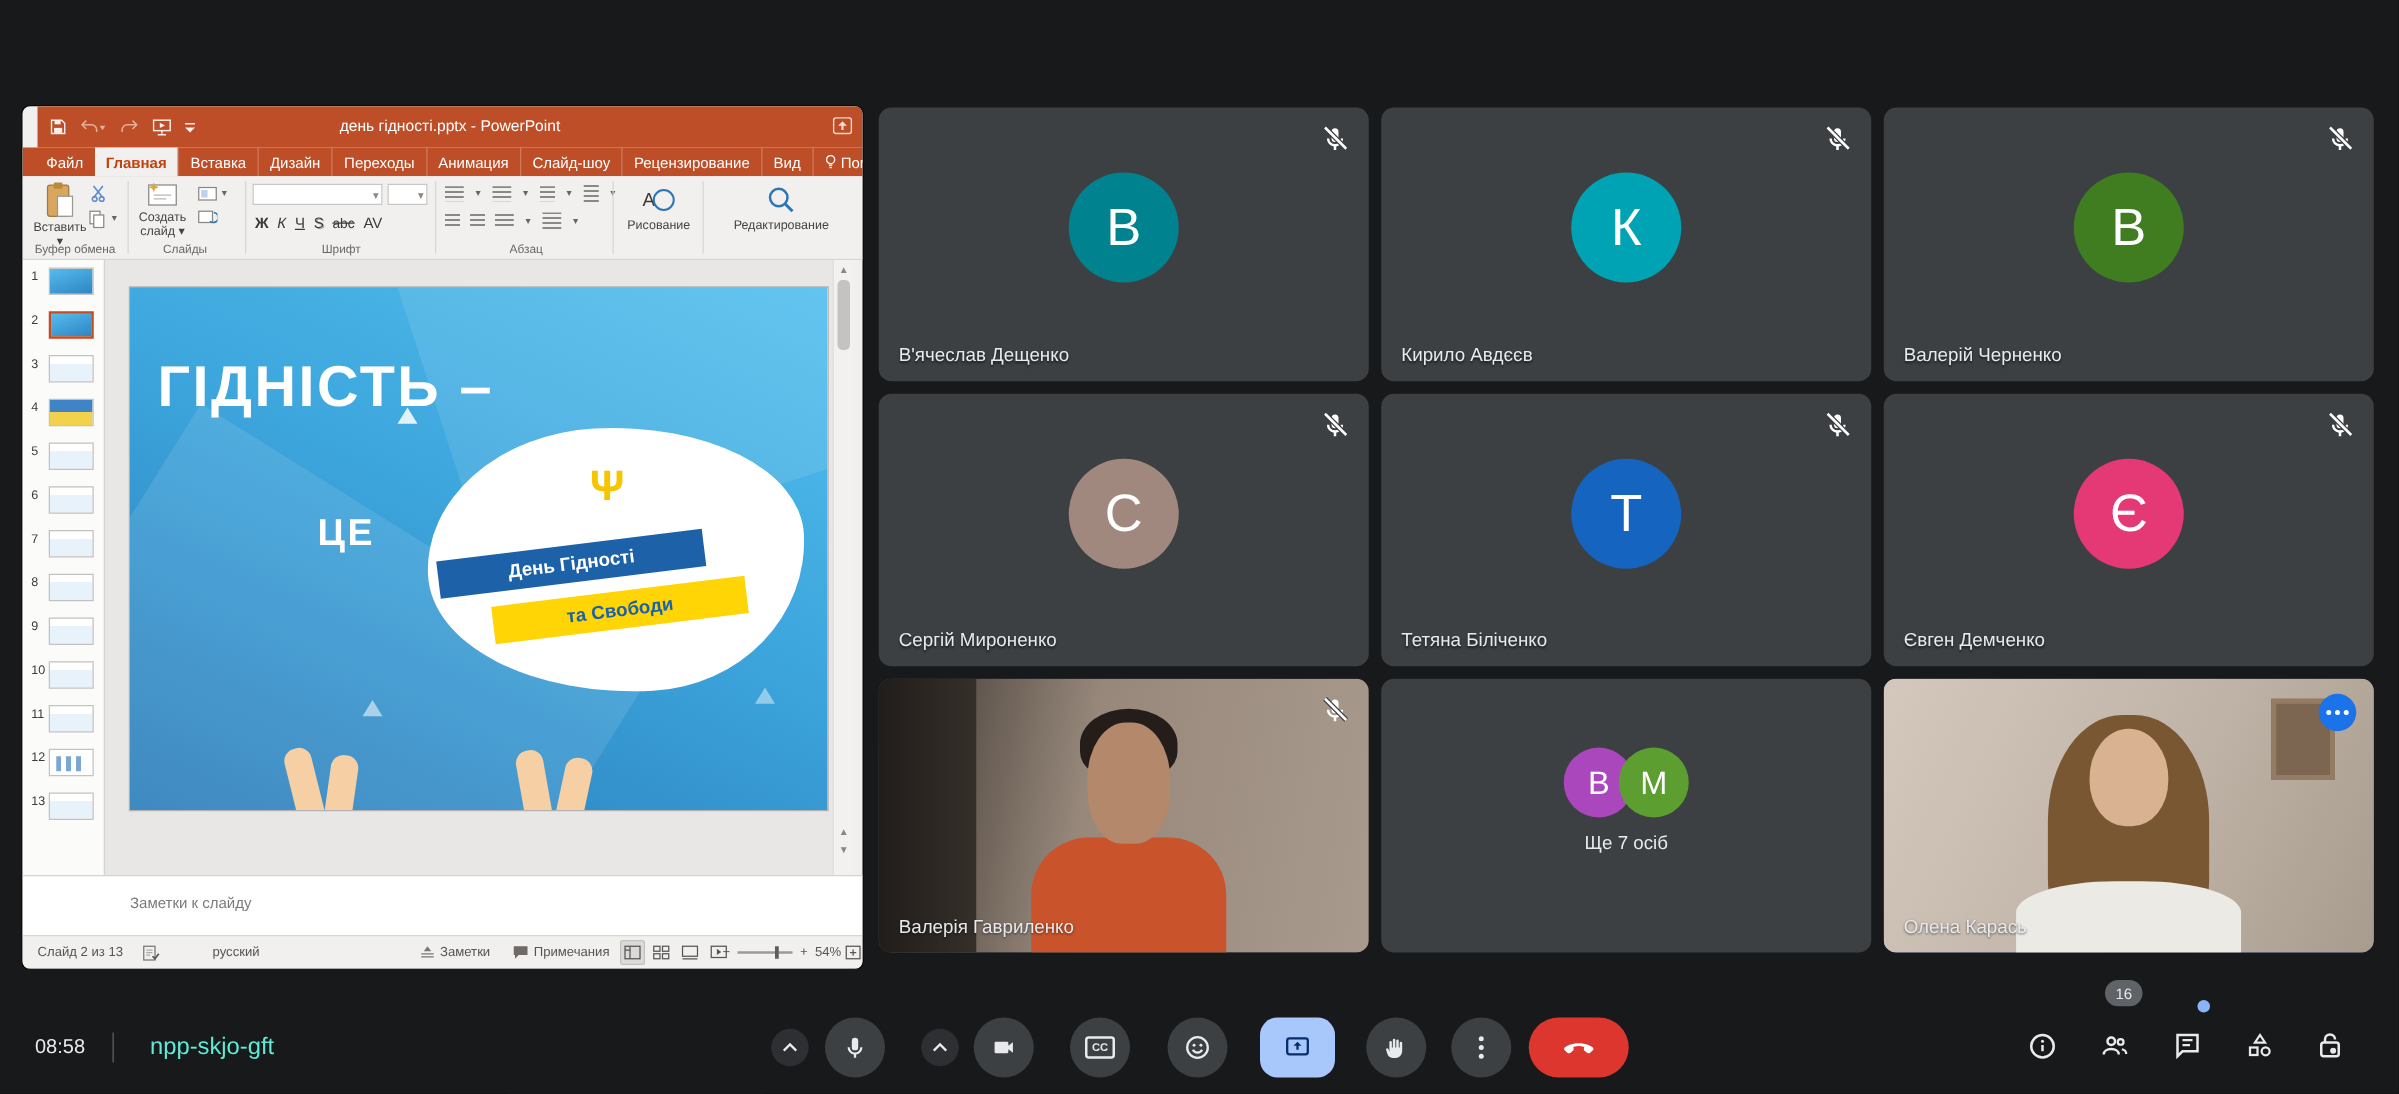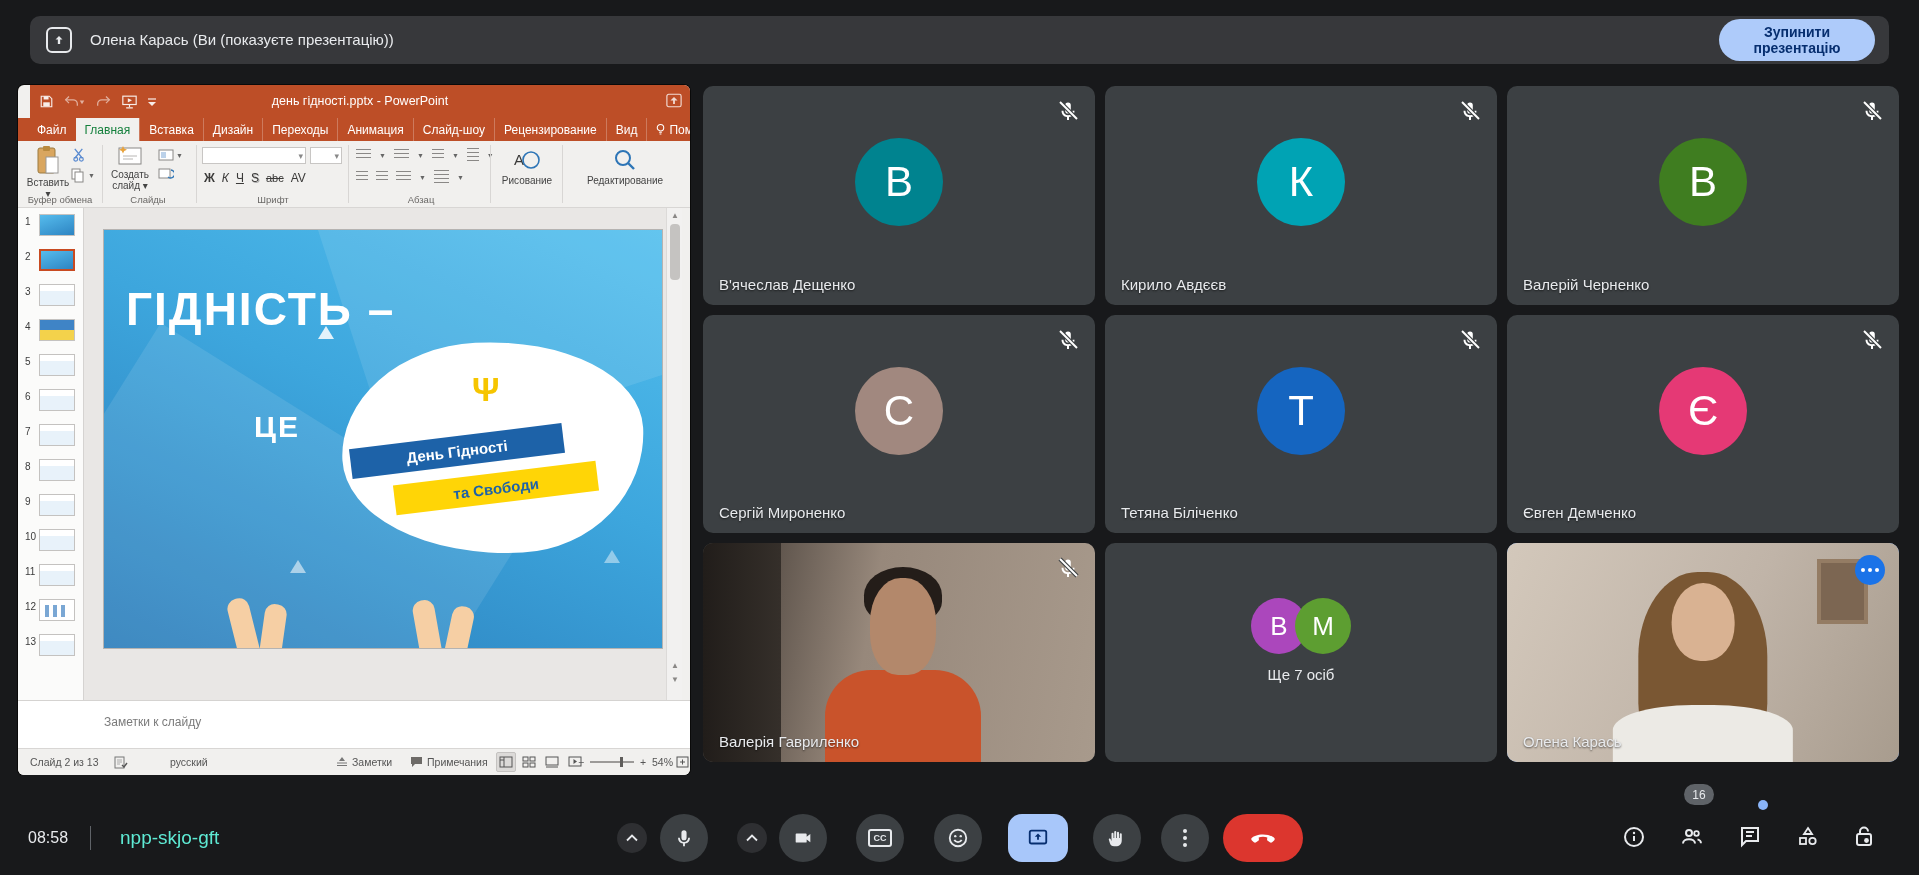--- a/index.html
+++ b/index.html
@@ -16,21 +16,21 @@
   
   .ppt{position:absolute;left:18px;top:85px;width:672px;height:690px;background:#f1f0ee;border-radius:6px;overflow:hidden;box-shadow:0 0 0 1px #0a0a0a;}
   .ppt-titlebar{position:absolute;left:12px;top:0;right:0;height:33px;background:#bd4e27;}
   .qat{position:absolute;left:10px;top:0;height:33px;display:flex;align-items:center;gap:11px;}
   .qat .qi{opacity:.9;display:flex;align-items:center;}
   .qat .dim{opacity:.55;}
   .ppt-title-text{position:absolute;left:0;right:0;top:0;height:33px;line-height:33px;text-align:center;color:#fff;font-size:12.5px;}
   .ribbon-display-btn{position:absolute;right:8px;top:8px;opacity:.8;}
   .ppt-tabs{position:absolute;left:0;top:33px;right:0;height:23px;background:#bd4e27;display:flex;align-items:stretch;padding-left:10px;color:#fff;font-size:12px;white-space:nowrap;}
   .ppt-tab{padding:0 9px;display:flex;align-items:center;gap:4px;}
-  .ppt-tab.active{background:#f1f0ee;color:#15803d;}
+  .ppt-tab.active{background:#f1f0ee;color:#c2410c;font-weight:bold;}
   .ppt-tab:not(.active):not(:first-child){border-left:1px solid rgba(255,255,255,.25);}
   
   .ribbon{position:absolute;left:0;top:56px;right:0;height:67px;background:#f1f0ee;border-bottom:1px solid #d8d6d4;font-size:10px;color:#444;}
   .grp-label{position:absolute;bottom:2px;text-align:center;font-size:9.5px;color:#6a6866;}
   .vsep{position:absolute;top:4px;bottom:4px;width:1px;background:#d8d6d4;}
   .bigbtn{position:absolute;display:flex;flex-direction:column;align-items:center;gap:2px;cursor:pointer;}
   .bigbtn .lbl{font-size:10px;color:#444;text-align:center;line-height:11px;}
   .combo{position:absolute;height:17px;background:#fff;border:1px solid #c8c6c4;display:flex;align-items:center;justify-content:flex-end;padding-right:2px;color:#888;font-size:9px;}
   .fbtns{position:absolute;display:flex;gap:7px;align-items:baseline;font-size:12px;color:#3b3a39;}
   .fb-b{font-weight:bold;} .fb-i{font-style:italic;} .fb-u{text-decoration:underline;}
@@ -121,31 +121,20 @@
   .badge16{position:absolute;left:1684px;top:9px;min-width:30px;height:21px;border-radius:11px;background:#5f6368;color:#e8eaed;font-size:12px;display:flex;align-items:center;justify-content:center;padding:0 4px;}
   .bluedot{position:absolute;left:1758px;top:25px;width:10px;height:10px;border-radius:50%;background:#8ab4f8;}
   .dots3v{display:flex;flex-direction:column;gap:3px;}
   .dots3v i{width:4px;height:4px;border-radius:50%;background:#e8eaed;}
 </style>
 </head>
 <body>
 
 <div class="screen">
 
-  <div class="topbar">
-    <div class="present-chip">
-      <svg width="14" height="14" viewBox="0 0 24 24">
-          <path fill="#e8eaed" d="M12 5l6 6h-4v8h-4v-8H6z"></path>
-        </svg>
-    </div>
-    <div class="topbar-label">Олена Карась (Ви (показуєте презентацію))</div>
-    <div class="stop-btn">
-        <span>Зупинити презентацію</span>
-      </div>
-  </div>
 
   <div class="ppt">
     <div class="ppt-titlebar">
       <div class="qat">
         <span class="qi">
             <svg width="13" height="13" viewBox="0 0 16 16">
               <path fill="none" stroke="#fff" stroke-width="1.4" d="M1.5 1.5h10l3 3v10h-13z"></path>
               <rect x="4" y="9" width="8" height="5" fill="#fff"></rect>
               <rect x="4.5" y="1.5" width="6" height="4" fill="#fff"></rect>
             </svg>

